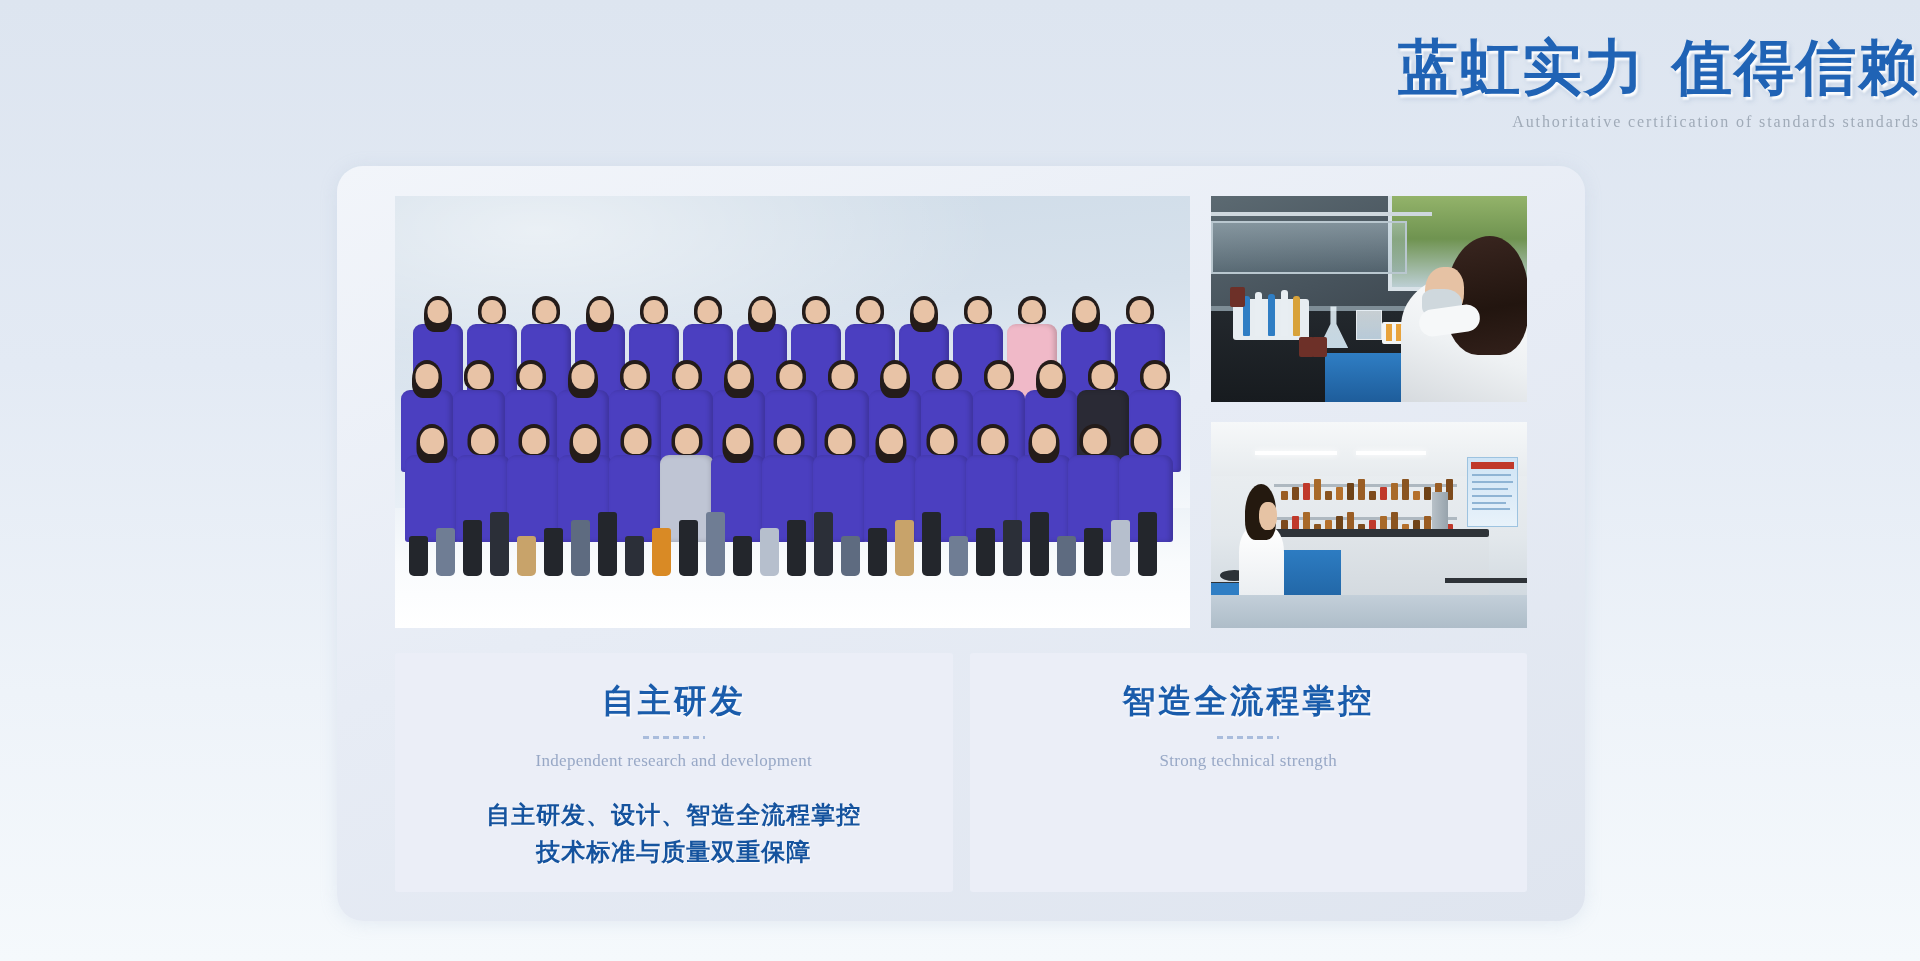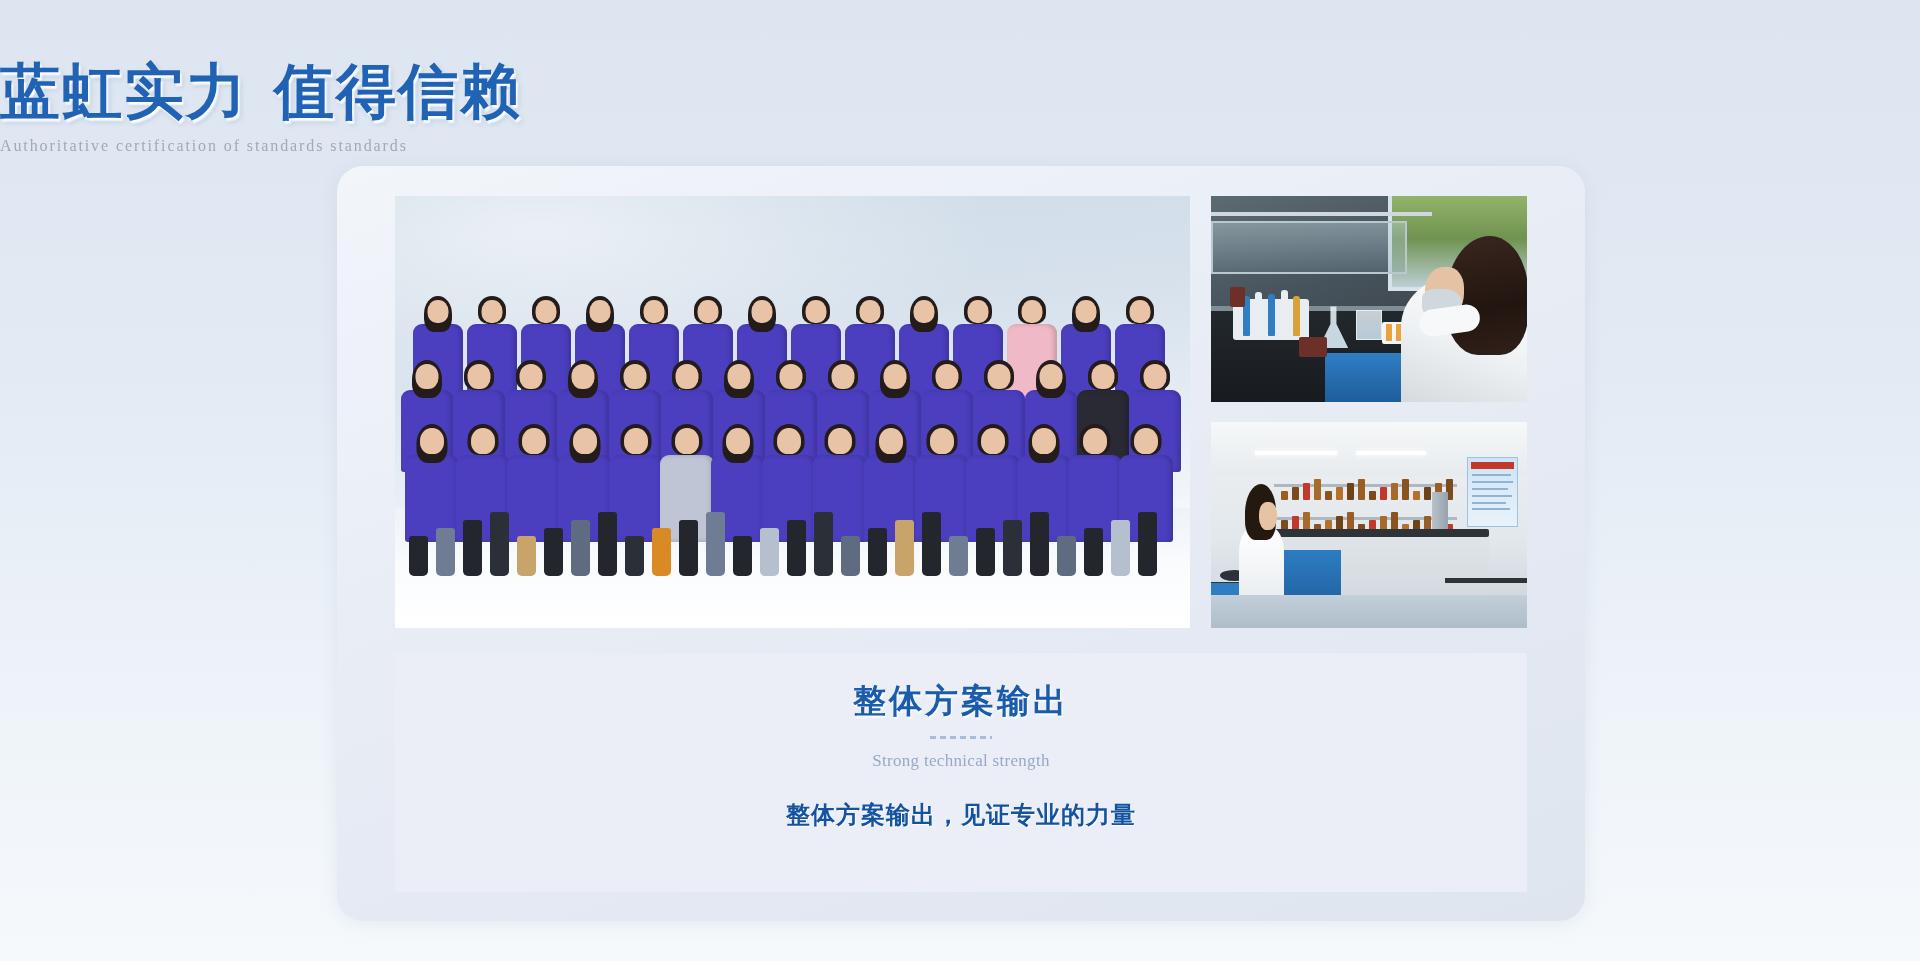--- a/index.html
+++ b/index.html
@@ -4,21 +4,21 @@
 <style>
   * { margin:0; padding:0; box-sizing:border-box; }
   html, body { width:1920px; height:961px; overflow:hidden; }
   body {
     font-family:"Liberation Sans", sans-serif;
     background:linear-gradient(180deg,#dde5f0 0%, #e3eaf4 38%, #eef3f9 72%, #f5f9fc 100%);
     position:relative;
   }
 
   
-  #header { position:absolute; left:0; top:36px; width:1920px; text-align:left;margin-top:24px; }
+  #header { position:absolute; left:0; top:36px; width:1920px; text-align:right; }
   #main-title {
     font-family:"Liberation Serif", serif;
     font-size:60px; font-weight:bold; color:#2063b5;
     letter-spacing:2px; line-height:1.08;
     text-shadow:2px 3px 2px rgba(255,255,255,.95), 3px 4px 5px rgba(120,150,190,.35);
   }
   #main-title .gap { display:inline-block; width:26px; }
   #sub-title {
     font-family:"Liberation Serif", serif;
     font-size:16px; color:#9ba6b4; letter-spacing:1.9px;
@@ -636,24 +636,30 @@
         <div class="coat"></div>
         <div class="hair"></div>
         <div class="face"></div>
       </div>
       <div class="floor"></div>
     </div>
   </div>
 
   <div id="cards">
 
-
     <div class="info-card">
-      <div class="card-title">整体方案输出</div>
+      <div class="card-title">自主研发</div>
+      <div class="card-divider"></div>
+      <div class="card-sub">Independent research and development</div>
+      <div class="card-body">
+        <div>自主研发、设计、智造全流程掌控</div>
+        <div>技术标准与质量双重保障</div>
+      </div>
+    </div>
+
+    <div class="info-card">
+      <div class="card-title">智造全流程掌控</div>
       <div class="card-divider"></div>
       <div class="card-sub">Strong technical strength</div>
-      <div class="card-body">
-        <div>整体方案输出，见证专业的力量</div>
-      </div>
     </div>
 
   </div>
 </div>
 
 </body></html>

